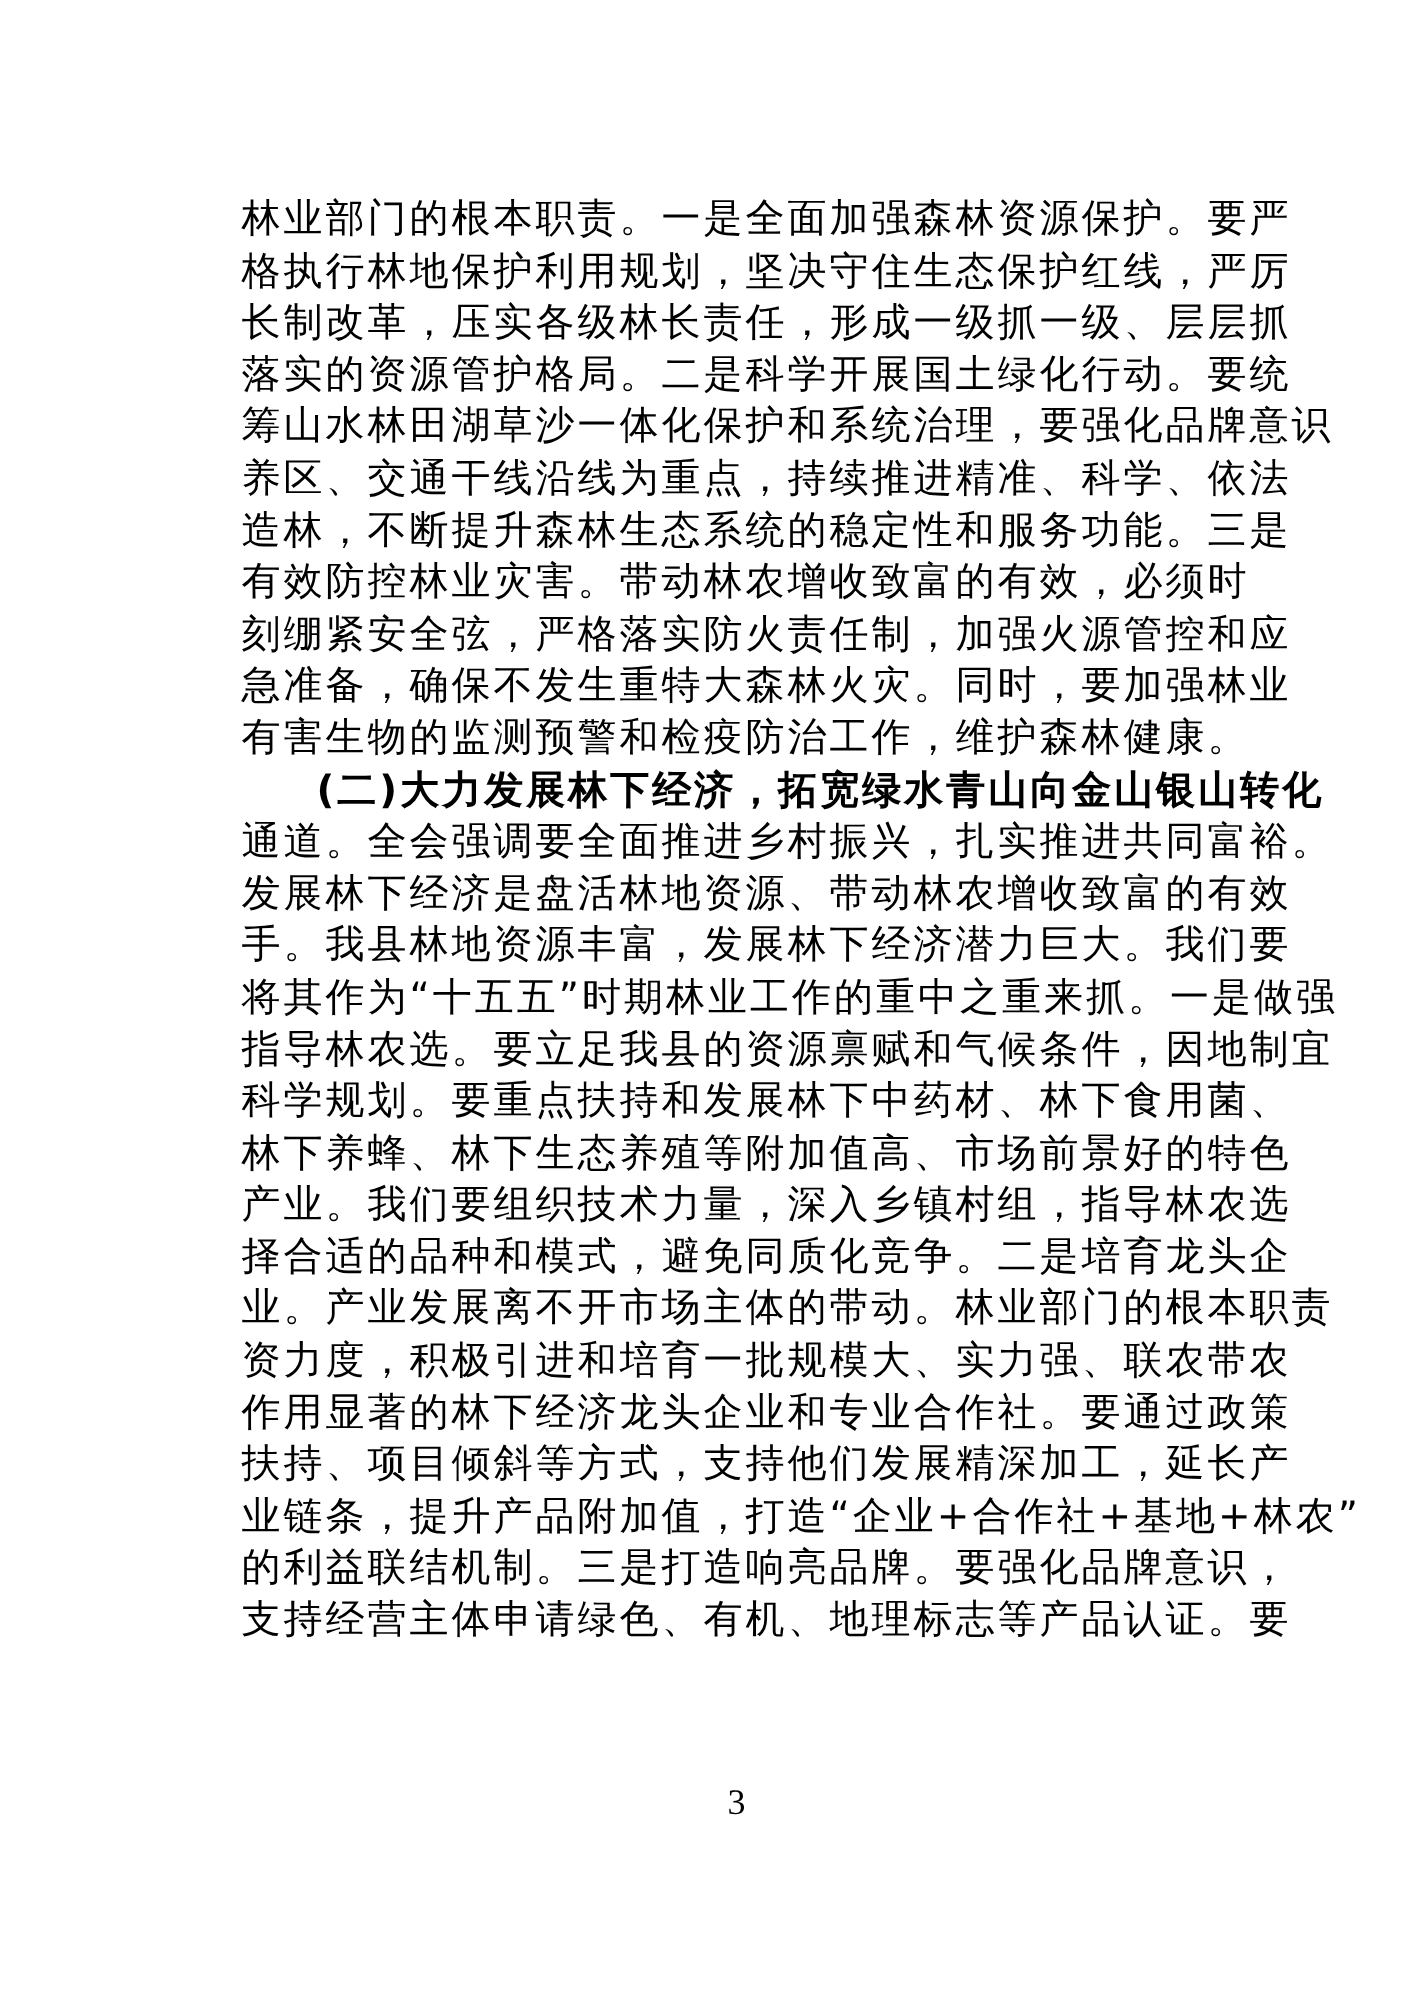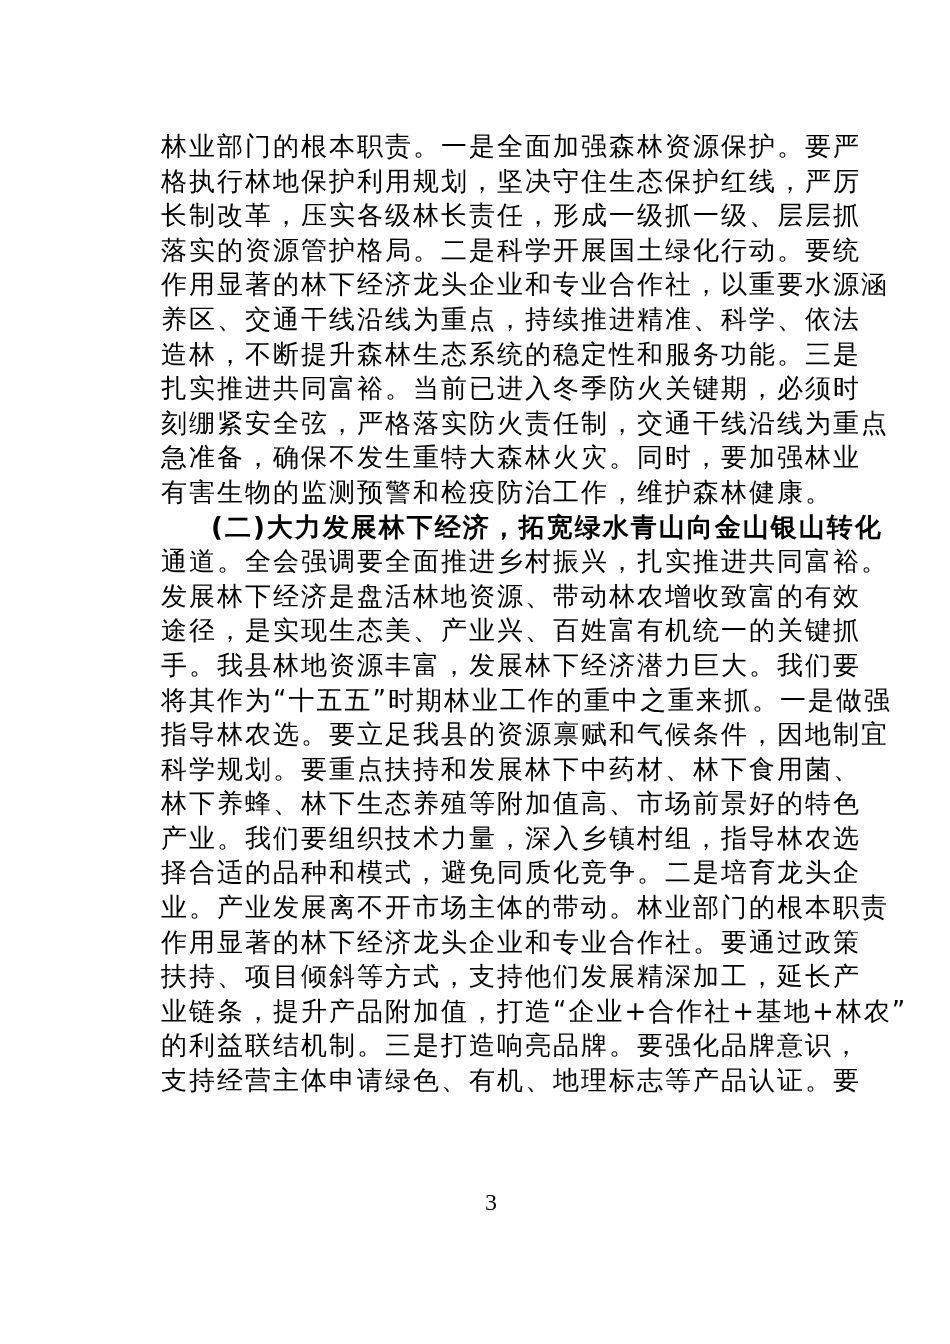--- a/index.html
+++ b/index.html
@@ -53,39 +53,39 @@
 </style>
 </head>
 <body>
 
 <div class="page">
   <div class="body-text">
     <span class="line">林业部门的根本职责。一是全面加强森林资源保护。要严</span>
     <span class="line">格执行林地保护利用规划，坚决守住生态保护红线，严厉</span>
     <span class="line">长制改革，压实各级林长责任，形成一级抓一级、层层抓</span>
     <span class="line">落实的资源管护格局。二是科学开展国土绿化行动。要统</span>
-    <span class="line">作用显著的林下经济龙头企业和专业合作社，以重要水源涵</span>
+    <span class="line">筹山水林田湖草沙一体化保护和系统治理，要强化品牌意识</span>
     <span class="line">养区、交通干线沿线为重点，持续推进精准、科学、依法</span>
     <span class="line">造林，不断提升森林生态系统的稳定性和服务功能。三是</span>
-    <span class="line">扎实推进共同富裕。当前已进入冬季防火关键期，必须时</span>
-    <span class="line">刻绷紧安全弦，严格落实防火责任制，交通干线沿线为重点</span>
+    <span class="line">有效防控林业灾害。带动林农增收致富的有效，必须时</span>
+    <span class="line">刻绷紧安全弦，严格落实防火责任制，加强火源管控和应</span>
     <span class="line">急准备，确保不发生重特大森林火灾。同时，要加强林业</span>
     <span class="line">有害生物的监测预警和检疫防治工作，维护森林健康。</span>
     <span class="line indent">(二)大力发展林下经济，拓宽绿水青山向金山银山转化</span>
     <span class="line">通道。全会强调要全面推进乡村振兴，扎实推进共同富裕。</span>
     <span class="line">发展林下经济是盘活林地资源、带动林农增收致富的有效</span>
-    <span class="line">途径，是实现生态美、产业兴、百姓富有机统一的关键抓</span>
     <span class="line">手。我县林地资源丰富，发展林下经济潜力巨大。我们要</span>
     <span class="line">将其作为“十五五”时期林业工作的重中之重来抓。一是做强</span>
     <span class="line">指导林农选。要立足我县的资源禀赋和气候条件，因地制宜</span>
     <span class="line">科学规划。要重点扶持和发展林下中药材、林下食用菌、</span>
     <span class="line">林下养蜂、林下生态养殖等附加值高、市场前景好的特色</span>
     <span class="line">产业。我们要组织技术力量，深入乡镇村组，指导林农选</span>
     <span class="line">择合适的品种和模式，避免同质化竞争。二是培育龙头企</span>
     <span class="line">业。产业发展离不开市场主体的带动。林业部门的根本职责</span>
+    <span class="line">资力度，积极引进和培育一批规模大、实力强、联农带农</span>
     <span class="line">作用显著的林下经济龙头企业和专业合作社。要通过政策</span>
     <span class="line">扶持、项目倾斜等方式，支持他们发展精深加工，延长产</span>
     <span class="line">业链条，提升产品附加值，打造“企业+合作社+基地+林农”</span>
     <span class="line">的利益联结机制。三是打造响亮品牌。要强化品牌意识，</span>
     <span class="line">支持经营主体申请绿色、有机、地理标志等产品认证。要</span>
   </div>
 
   <div class="page-number">3</div>
 </div>
 

